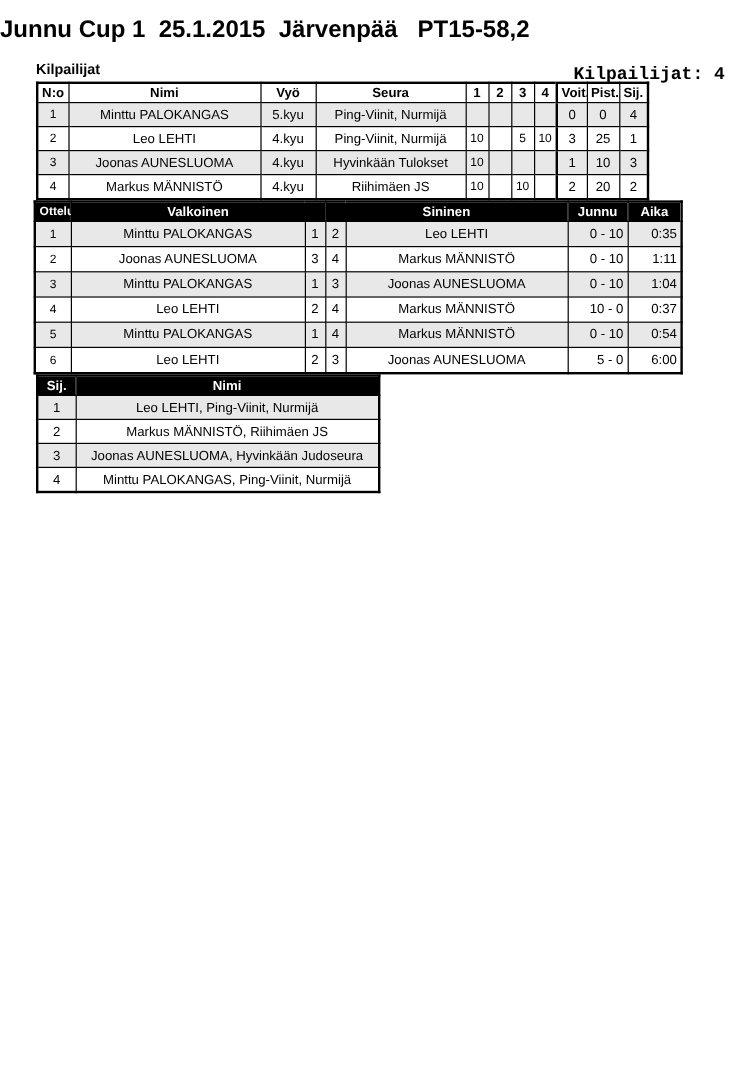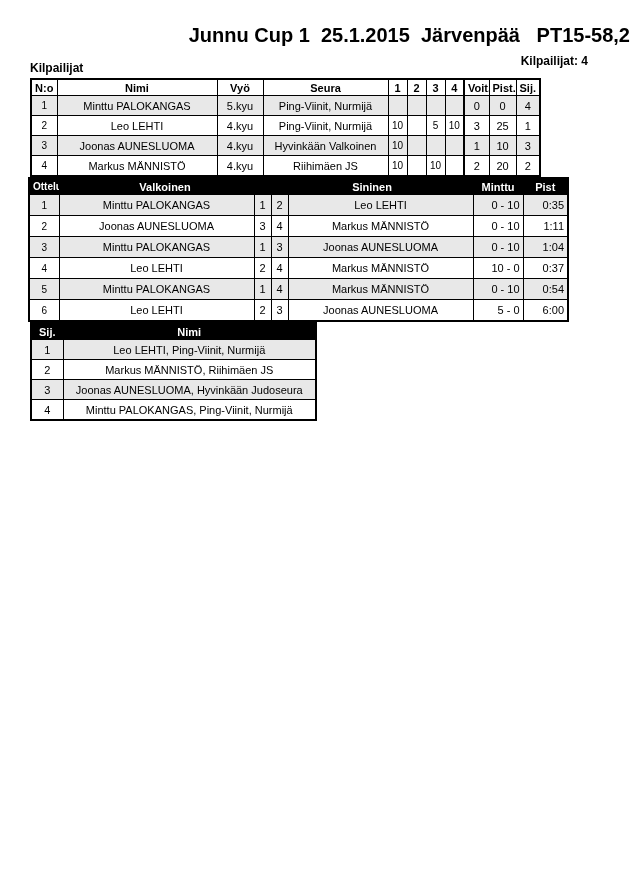--- a/index.html
+++ b/index.html
@@ -6,32 +6,33 @@
   .page {
     width: 630px;
     height: 891px;
     background: #ffffff;
     position: relative;
     font-family: "Liberation Sans", "DejaVu Sans", sans-serif;
     color: #000000;
     overflow: hidden;
   }
   .page-title {
-    padding-top: 24px;
-    text-align: right;
+    padding-top: 14px;
+    text-align: left;
     font-size: 20px;
     font-weight: bold;
     white-space: pre;
   }
   .competitor-count {
     position: absolute;
     top: 54px;
-    right: 42px;
-    font-size: 12px;
+    right: 26px;
+    font-size: 15px;
     font-weight: bold;
+    font-family: Liberation Mono, monospace;
   }
   .section-label {
     font-size: 12px;
     font-weight: bold;
     text-align: left;
   }
   .label-kilpailijat { width: 509px; margin: 14px 0 3px 30px; }
   .label-ottelut    { width: 539px; margin: 24px 0 4px 28px; }
   .label-tulokset   { width: 285px; margin: 18px 0 4px 30px; }
 
@@ -129,21 +130,21 @@
         <td class="c small">5</td>
         <td class="c small">10</td>
         <td class="c thick-left">3</td>
         <td class="c">25</td>
         <td class="c">1</td>
       </tr>
       <tr>
         <td class="c small">3</td>
         <td class="l">Joonas AUNESLUOMA</td>
         <td class="l">4.kyu</td>
-        <td class="l">Hyvinkään Valkoinen</td>
+        <td class="l">Hyvinkään Tulokset</td>
         <td class="c small">10</td>
         <td class="c small"></td>
         <td class="c small"></td>
         <td class="c small"></td>
         <td class="c thick-left">1</td>
         <td class="c">10</td>
         <td class="c">3</td>
       </tr>
       <tr>
         <td class="c small">4</td>
@@ -170,22 +171,22 @@
         <col style="width:17px">
       <col style="width:185px">
         <col style="width:50px">
         <col style="width:45px">
     </colgroup>
     <thead>
       <tr>
         <th class="l small">Ottelu</th>
         <th class="c" colspan="2">Valkoinen</th>
         <th class="c" colspan="2">Sininen</th>
-        <th class="c">Minttu</th>
-        <th class="c">Pist</th>
+        <th class="c">Junnu</th>
+        <th class="c">Aika</th>
       </tr>
     </thead>
     <tbody>
       <tr>
         <td class="c small">1</td>
         <td class="l">Minttu PALOKANGAS</td>
         <td class="c">1</td>
         <td class="c">2</td>
         <td class="l">Leo LEHTI</td>
         <td class="r">0 - 10</td>

